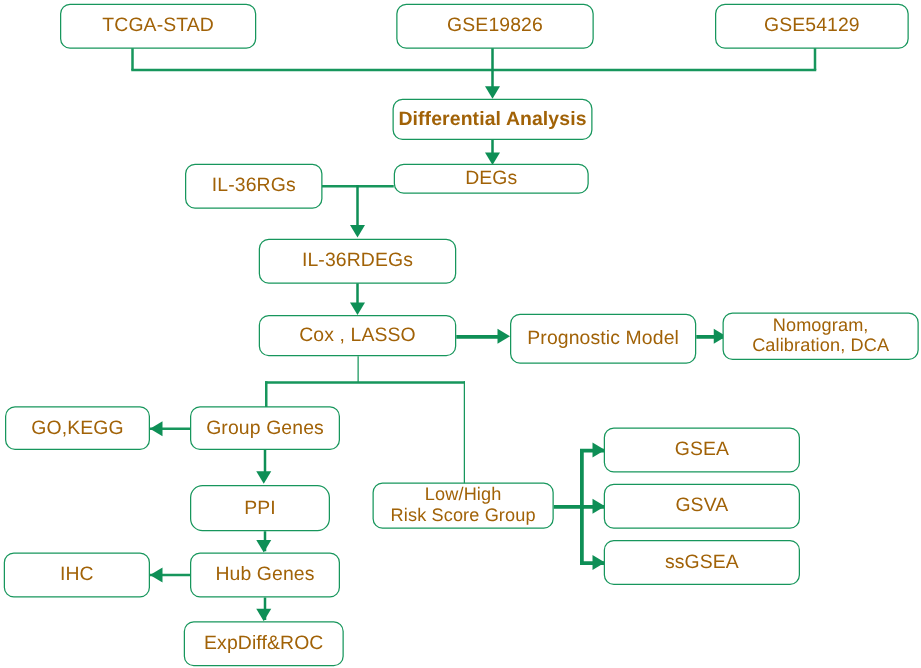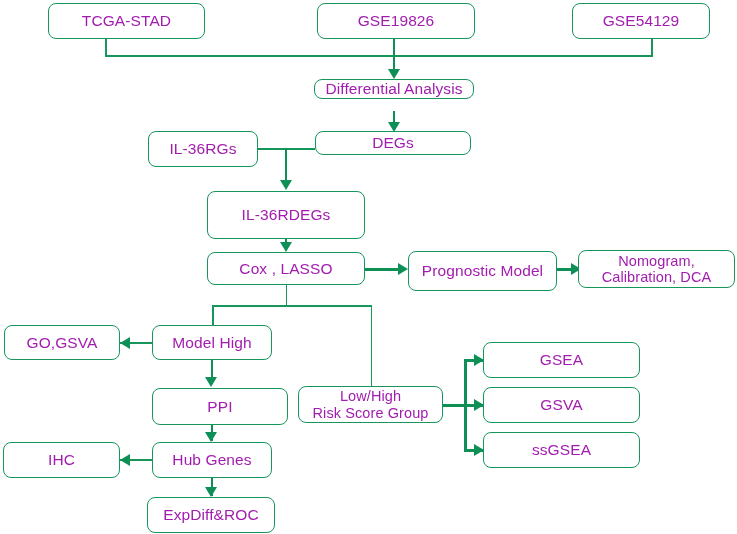--- a/index.html
+++ b/index.html
@@ -14,21 +14,21 @@
     background: #ffffff;
     font-family: "Liberation Sans", sans-serif;
     overflow: hidden;
   }
   .node {
     position: absolute;
     box-sizing: border-box;
     border: 1.6px solid #17965c;
     border-radius: 8px;
     background: #ffffff;
-    color: #a21caf;
+    color: #a16207;
     display: flex;
     align-items: center;
     justify-content: center;
     text-align: center;
     font-size: 15.5px;
     line-height: 1.12;
     letter-spacing: 0.1px;
     white-space: pre-line;
     z-index: 3;
   }
@@ -122,42 +122,42 @@
   <div class="edge thick" style="left:464px; top:403.5px; width:20px; height:3px;"></div>
   <div class="arrow right" style="left:474px; top:398.5px;"></div>
 
   <div class="edge thick" style="left:464px; top:448.5px; width:20px; height:3px;"></div>
   <div class="arrow right" style="left:474px; top:443.5px;"></div>
 
   <div class="node" style="left:48px; top:3px; width:157px; height:36px;">TCGA-STAD</div>
 
   <div class="node" style="left:317px; top:3px; width:158px; height:36px;">GSE19826</div>
 
-  <div class="node" style="left:572px; top:3px; width:138px; height:36px;">GSE54129</div>
+  <div class="node" style="left:572px; top:3px; width:155px; height:36px;">GSE54129</div>
 
-  <div class="node" style="left:314px; top:79px; width:160px; height:20px;">Differential Analysis</div>
+  <div class="node" style="left:314px; top:79px; width:160px; height:33px;font-weight:bold;">Differential Analysis</div>
 
   <div class="node" style="left:148px; top:131px; width:110px; height:36px;">IL-36RGs</div>
 
   <div class="node" style="left:315px; top:131px; width:156px; height:24px;">DEGs</div>
 
-  <div class="node" style="left:207px; top:191px; width:158px; height:48px;">IL-36RDEGs</div>
+  <div class="node" style="left:207px; top:191px; width:158px; height:36px;">IL-36RDEGs</div>
 
   <div class="node" style="left:207px; top:252px; width:158px; height:33px;">Cox , LASSO</div>
 
   <div class="node" style="left:408px; top:251px; width:149px; height:40px;">Prognostic Model</div>
 
   <div class="node" style="left:578px; top:250px; width:157px; height:38px; font-size:14.5px;">Nomogram,
 Calibration, DCA</div>
 
-  <div class="node" style="left:4px; top:325px; width:116px; height:35px;">GO,GSVA</div>
+  <div class="node" style="left:4px; top:325px; width:116px; height:35px;">GO,KEGG</div>
 
-  <div class="node" style="left:152px; top:325px; width:120px; height:35px;">Model High</div>
+  <div class="node" style="left:152px; top:325px; width:120px; height:35px;">Group Genes</div>
 
-  <div class="node" style="left:152px; top:388px; width:136px; height:37px;">PPI</div>
+  <div class="node" style="left:152px; top:388px; width:112px; height:37px;border-radius:10px;">PPI</div>
 
   <div class="node" style="left:3px; top:442px; width:117px; height:36px;">IHC</div>
 
   <div class="node" style="left:152px; top:442px; width:120px; height:36px;">Hub Genes</div>
 
   <div class="node" style="left:298px; top:386px; width:145px; height:37px; font-size:14.5px;">Low/High
 Risk Score Group</div>
 
   <div class="node" style="left:147px; top:497px; width:128px; height:36px;">ExpDiff&amp;ROC</div>
 

